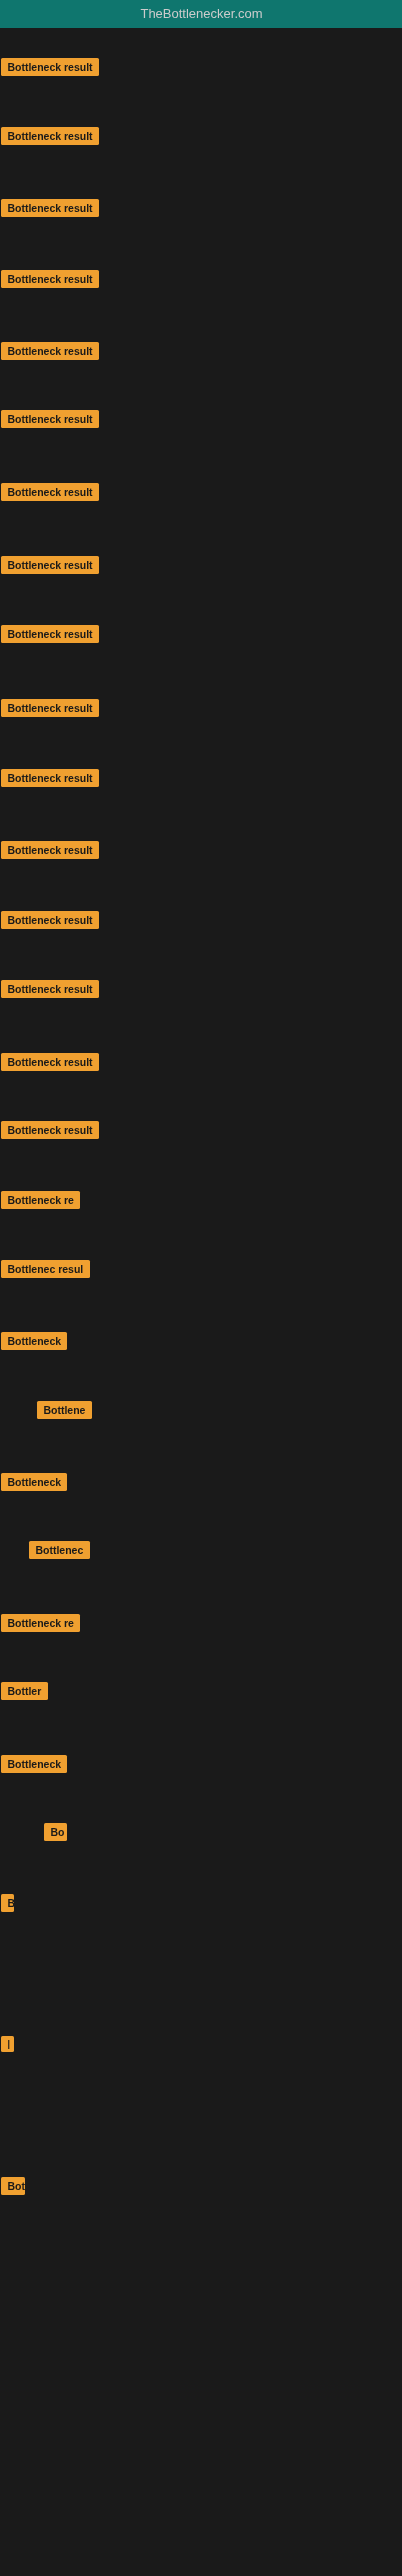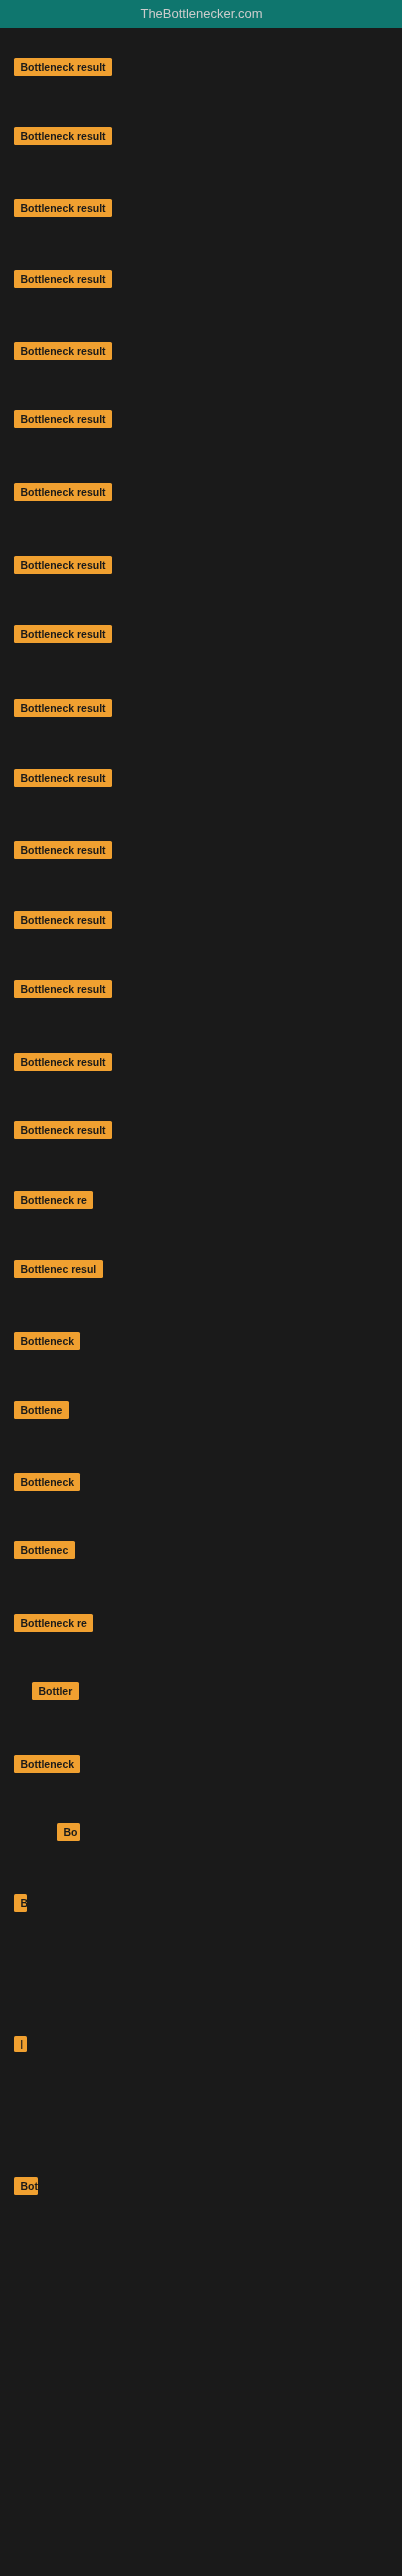--- a/index.html
+++ b/index.html
@@ -19,21 +19,21 @@
     .site-title {
       text-align: center;
       color: #cccccc;
       font-size: 13px;
       padding: 6.4px 0;
       background-color: #0f766e;
     }
 
     .bottleneck-item {
       position: absolute;
-      left: 14px;
+      left: 1px;
     }
 
     .bottleneck-badge {
       background-color: #f0a030;
       color: #1a1a1a;
       font-size: 10.5px;
       font-weight: bold;
       padding: 3.2px 6.4px;
       display: inline-block;
       border-radius: 1.6px;
@@ -59,24 +59,24 @@
     <div class="bottleneck-item" style="top: 671px;"><span class="bottleneck-badge" style="max-width: 151px;">Bottleneck result</span></div>
     <div class="bottleneck-item" style="top: 741px;"><span class="bottleneck-badge" style="max-width: 147px;">Bottleneck result</span></div>
     <div class="bottleneck-item" style="top: 813px;"><span class="bottleneck-badge" style="max-width: 143px;">Bottleneck result</span></div>
     <div class="bottleneck-item" style="top: 883px;"><span class="bottleneck-badge" style="max-width: 143px;">Bottleneck result</span></div>
     <div class="bottleneck-item" style="top: 952px;"><span class="bottleneck-badge" style="max-width: 141px;">Bottleneck result</span></div>
     <div class="bottleneck-item" style="top: 1025px;"><span class="bottleneck-badge" style="max-width: 120px;">Bottleneck result</span></div>
     <div class="bottleneck-item" style="top: 1093px;"><span class="bottleneck-badge" style="max-width: 125px;">Bottleneck result</span></div>
     <div class="bottleneck-item" style="top: 1163px;"><span class="bottleneck-badge" style="max-width: 89px;">Bottleneck re</span></div>
     <div class="bottleneck-item" style="top: 1232px;"><span class="bottleneck-badge" style="max-width: 97px;">Bottlenec resul</span></div>
     <div class="bottleneck-item" style="top: 1304px;"><span class="bottleneck-badge" style="max-width: 72px;">Bottleneck</span></div>
-    <div class="bottleneck-item" style="top: 1373px;"><span class="bottleneck-badge" style="max-width: 60px;">Bottlene</span></div>
+    <div class="bottleneck-item" style="top: 1373px;"><span class="bottleneck-badge" style="max-width: 60px; margin-left: 36px;">Bottlene</span></div>
     <div class="bottleneck-item" style="top: 1445px;"><span class="bottleneck-badge" style="max-width: 71px;">Bottleneck</span></div>
-    <div class="bottleneck-item" style="top: 1513px;"><span class="bottleneck-badge" style="max-width: 64px;">Bottlenec</span></div>
+    <div class="bottleneck-item" style="top: 1513px;"><span class="bottleneck-badge" style="max-width: 64px; margin-left: 28px;">Bottlenec</span></div>
     <div class="bottleneck-item" style="top: 1586px;"><span class="bottleneck-badge" style="max-width: 87px;">Bottleneck re</span></div>
-    <div class="bottleneck-item" style="top: 1654px; margin-left: 18px;"><span class="bottleneck-badge" style="max-width: 48px;">Bottler</span></div>
+    <div class="bottleneck-item" style="top: 1654px;"><span class="bottleneck-badge" style="max-width: 48px;">Bottler</span></div>
     <div class="bottleneck-item" style="top: 1727px;"><span class="bottleneck-badge" style="max-width: 71px;">Bottleneck</span></div>
     <div class="bottleneck-item" style="top: 1795px; padding-left: 43px;"><span class="bottleneck-badge" style="max-width: 22.5px;">Bo</span></div>
     <div class="bottleneck-item" style="top: 1866px;"><span class="bottleneck-badge" style="max-width: 11.3px;">B</span></div>
     <div class="bottleneck-item" style="top: 2008px;"><span class="bottleneck-badge" style="max-width: 4.8px; font-size: 8.9px;">|</span></div>
     <div class="bottleneck-item" style="top: 2149px; text-align: right;"><span class="bottleneck-badge" style="max-width: 24px;">Bot</span></div>
   </div>
 
 
 </body></html>

